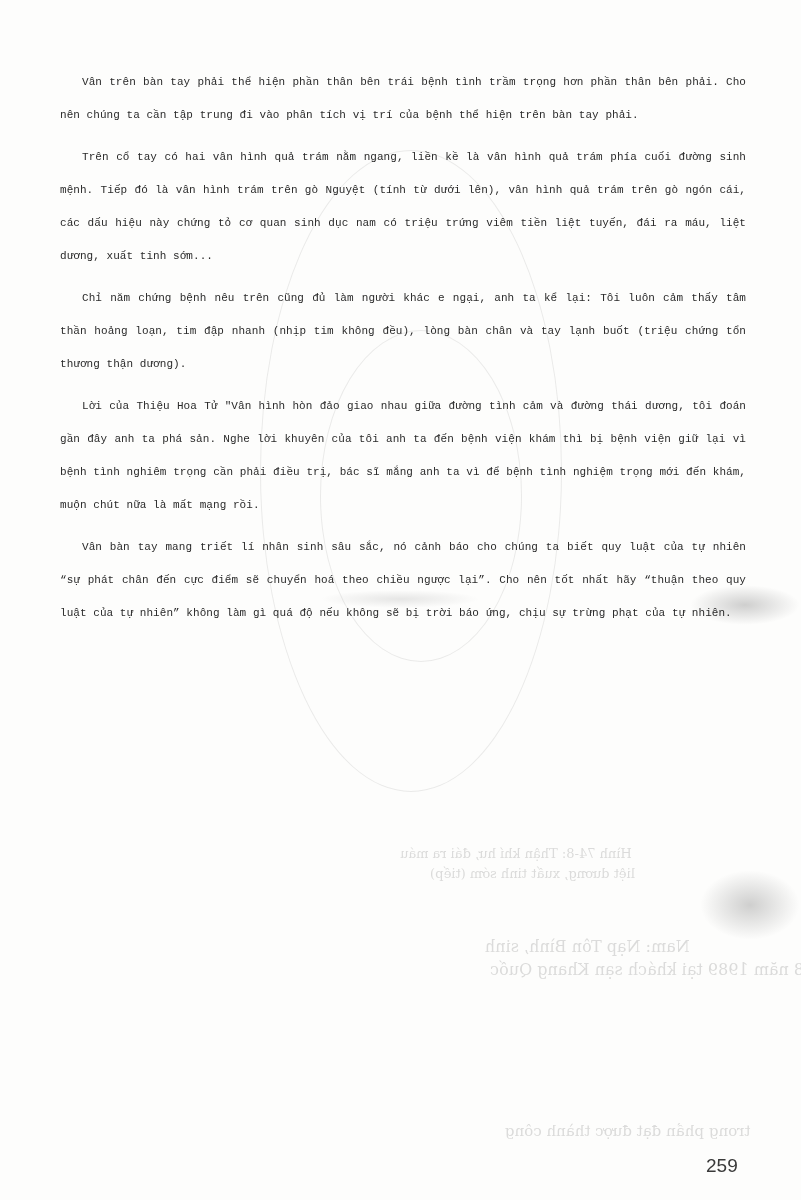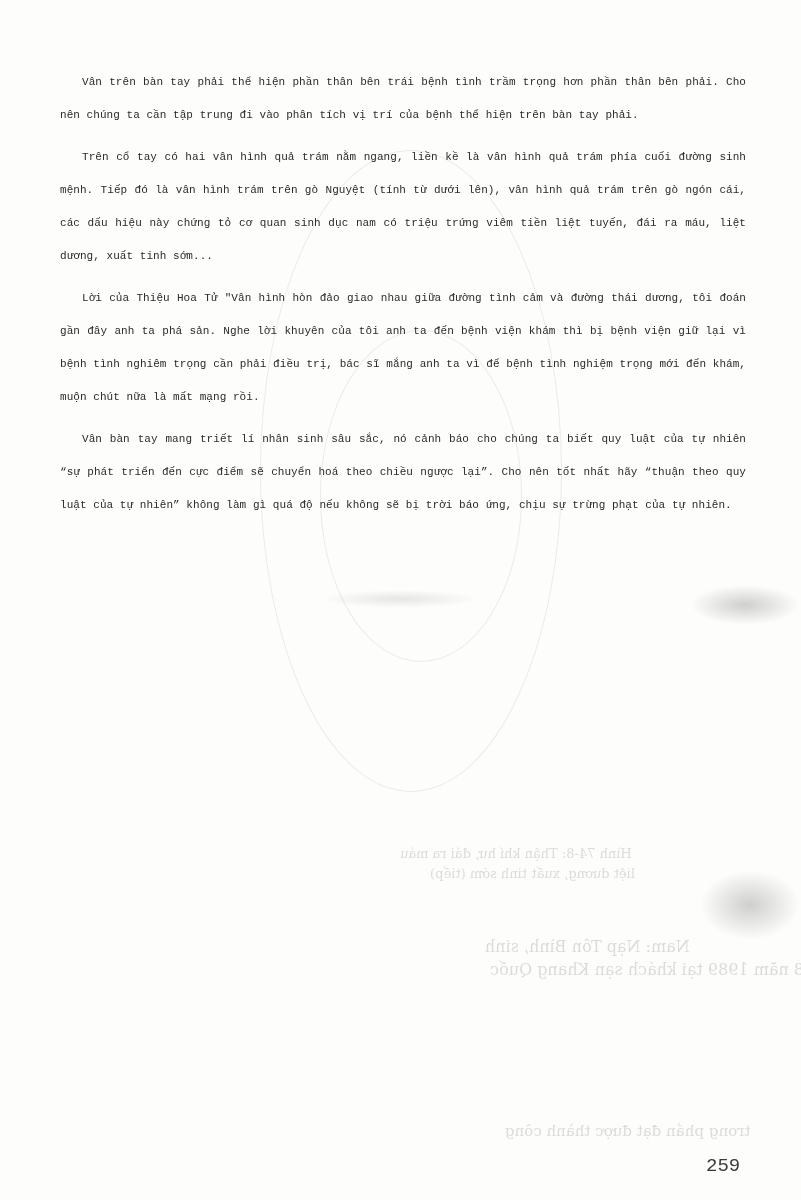--- a/index.html
+++ b/index.html
@@ -54,21 +54,21 @@
       line-height: 33px;
       text-align: justify;
       text-indent: 22px;
       letter-spacing: 0.05px;
       font-family: Liberation Mono, monospace;
     }
     .page-number {
       position: absolute;
       left: 706px;
       top: 1155px;
-      font-family: Liberation Mono, monospace;
+      font-family: Liberation Sans, sans-serif;
       font-size: 19px;
       color: #3a3a3a;
       text-align: center;
     }
   </style>
 </head>
 <body>
 
 <div class="page">
 
@@ -80,18 +80,19 @@
 
   <div class="ghost-text" style="left:400px; top:846px;">Hình 74-8: Thận khí hư, đái ra máu</div>
   <div class="ghost-text" style="left:430px; top:866px;">liệt dương, xuất tinh sớm (tiếp)</div>
   <div class="ghost-text" style="left:485px; top:937px; font-size:16px;">Nam: Nạp Tôn Bình, sinh</div>
   <div class="ghost-text" style="left:490px; top:960px; font-size:16px;">tháng 8 năm 1989 tại khách sạn Khang Quốc</div>
   <div class="ghost-text" style="left:505px; top:1122px; font-size:15px;">trong phần đạt được thành công</div>
 
   <div class="content">
     <p class="para">Vân trên bàn tay phải thể hiện phần thân bên trái bệnh tình trầm trọng hơn phần thân bên phải. Cho nên chúng ta cần tập trung đi vào phân tích vị trí của bệnh thể hiện trên bàn tay phải.</p>
     <p class="para">Trên cổ tay có hai vân hình quả trám nằm ngang, liền kề là vân hình quả trám phía cuối đường sinh mệnh. Tiếp đó là vân hình trám trên gò Nguyệt (tính từ dưới lên), vân hình quả trám trên gò ngón cái, các dấu hiệu này chứng tỏ cơ quan sinh dục nam có triệu trứng viêm tiền liệt tuyến, đái ra máu, liệt dương, xuất tinh sớm...</p>
+    <p class="para">Chỉ năm chứng bệnh nêu trên cũng đủ làm người khác e ngại, anh ta kể lại: Tôi luôn cảm thấy tâm thần hoảng loạn, tim đập nhanh (nhịp tim không đều), lòng bàn chân và tay lạnh buốt (triệu chứng tổn thương thận dương).</p>
     <p class="para">Lời của Thiệu Hoa Tử "Vân hình hòn đảo giao nhau giữa đường tình cảm và đường thái dương, tôi đoán gần đây anh ta phá sản. Nghe lời khuyên của tôi anh ta đến bệnh viện khám thì bị bệnh viện giữ lại vì bệnh tình nghiêm trọng cần phải điều trị, bác sĩ mắng anh ta vì để bệnh tình nghiệm trọng mới đến khám, muộn chút nữa là mất mạng rồi.</p>
-    <p class="para">Vân bàn tay mang triết lí nhân sinh sâu sắc, nó cảnh báo cho chúng ta biết quy luật của tự nhiên “sự phát triển đến cực điểm sẽ chuyển hoá theo chiều ngược lại”. Cho nên tốt nhất hãy “thuận theo quy luật của tự nhiên” không làm gì quá độ nếu không sẽ bị trời báo ứng, chịu sự trừng phạt của tự nhiên.</p>
+    <p class="para">Vân bàn tay mang triết lí nhân sinh sâu sắc, nó cảnh báo cho chúng ta biết quy luật của tự nhiên “sự phát chân đến cực điểm sẽ chuyển hoá theo chiều ngược lại”. Cho nên tốt nhất hãy “thuận theo quy luật của tự nhiên” không làm gì quá độ nếu không sẽ bị trời báo ứng, chịu sự trừng phạt của tự nhiên.</p>
   </div>
 
   <div class="page-number">259</div>
 </div>
 
 </body></html>

